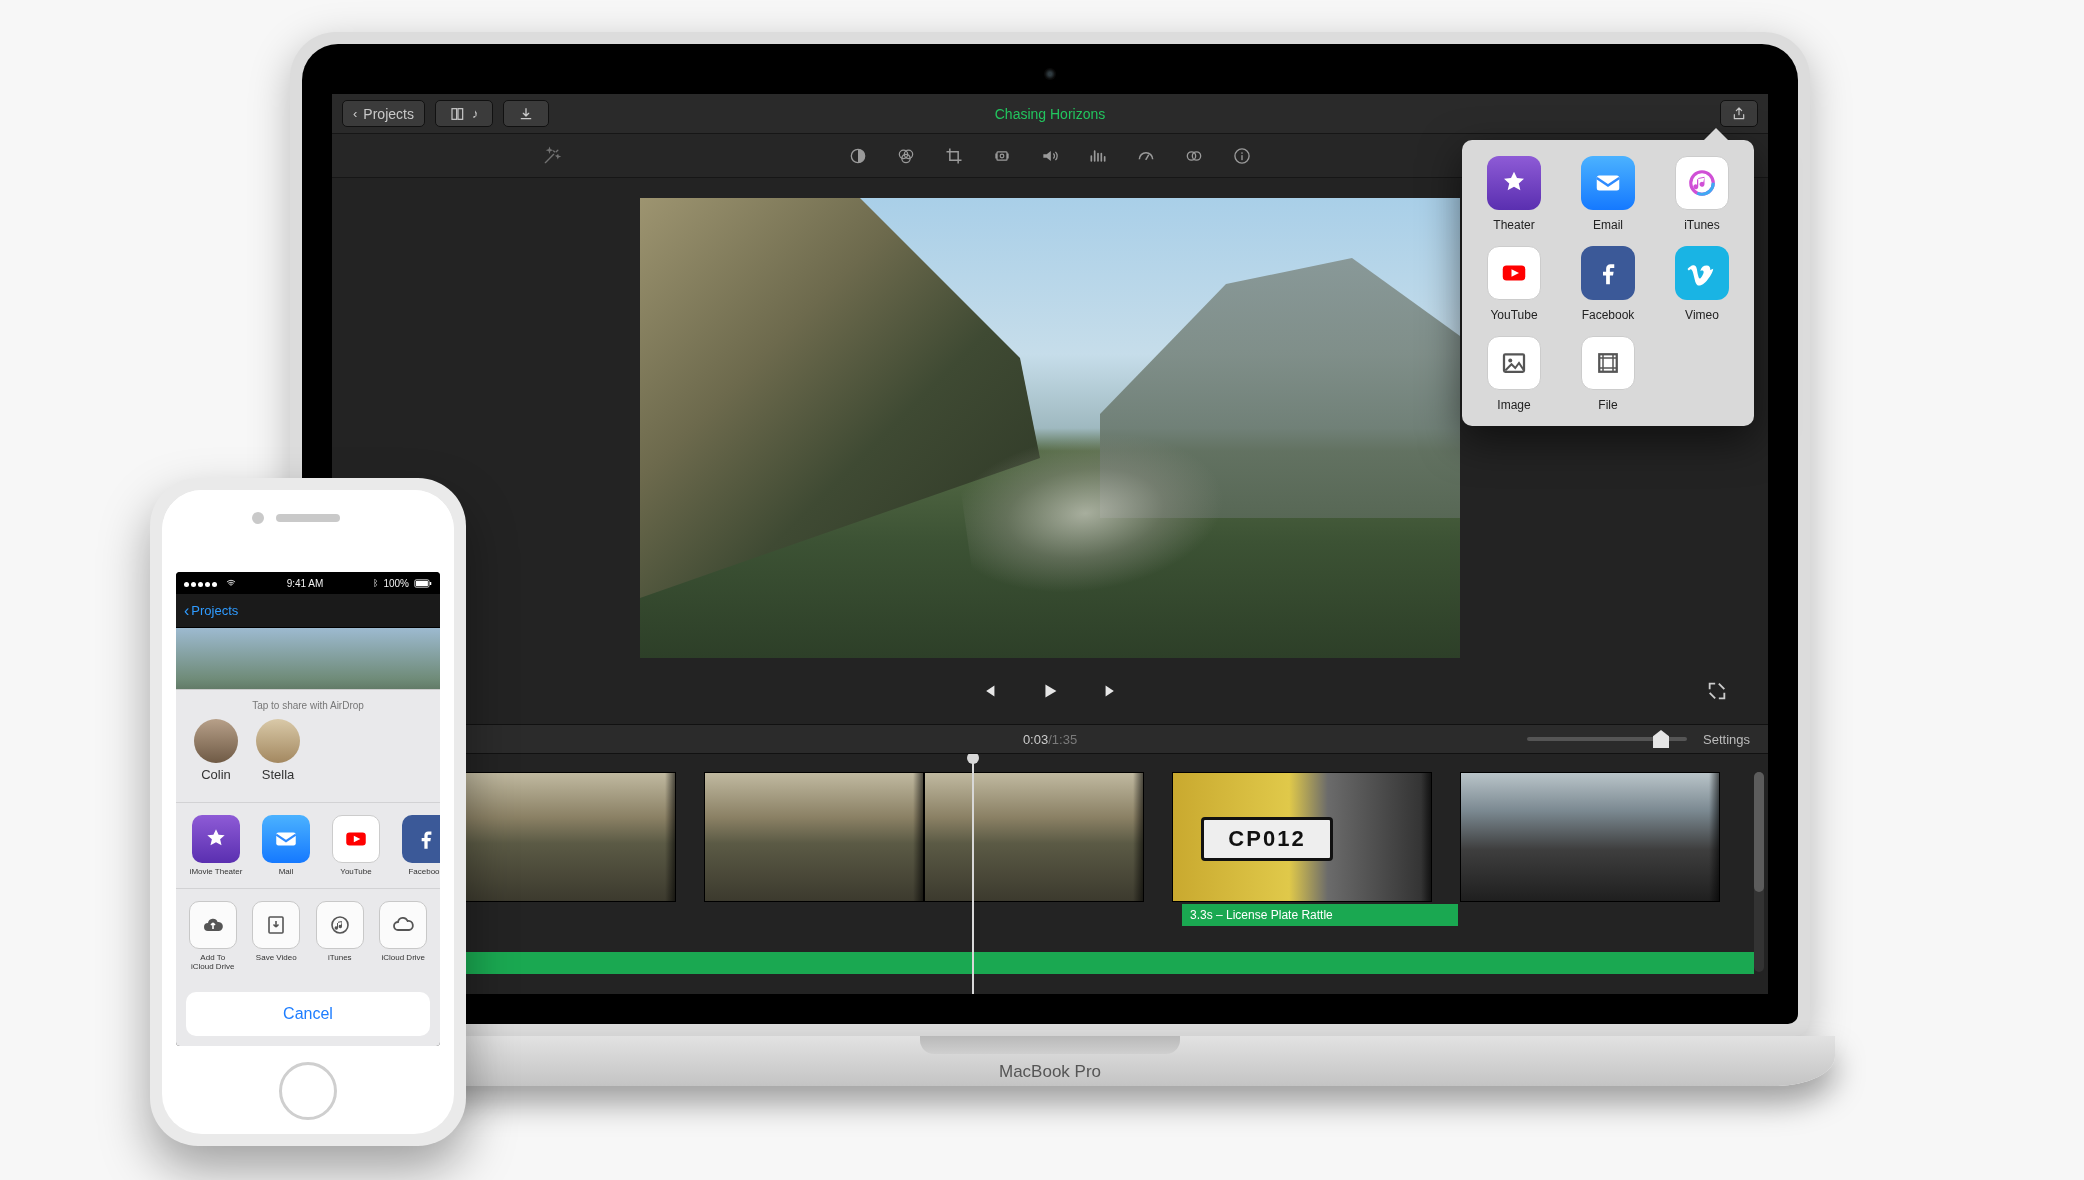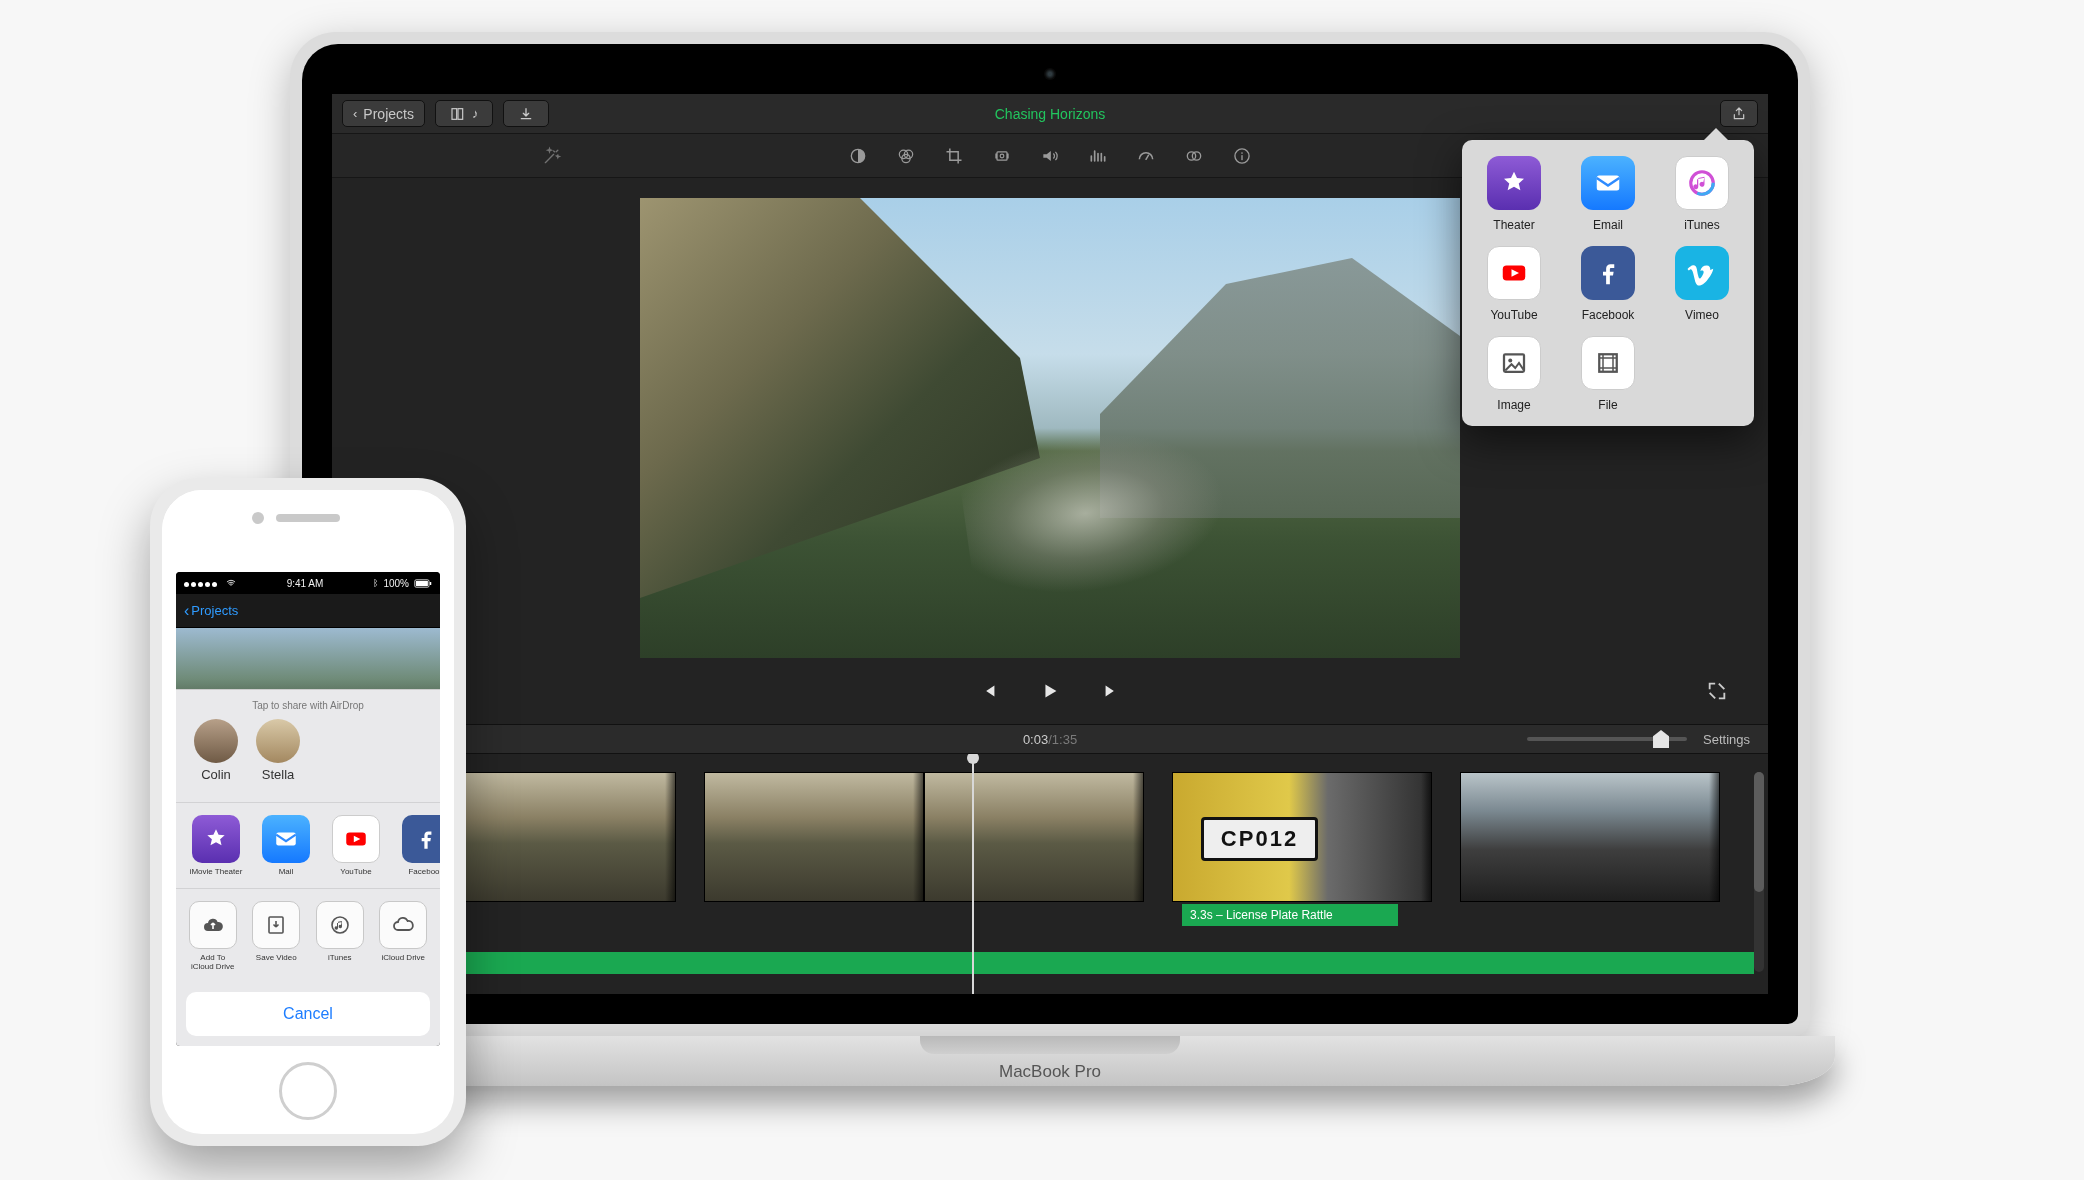--- a/index.html
+++ b/index.html
@@ -352,31 +352,31 @@
                 <div class="clip-thumb thumb-village"></div>
 
               </div>
               <div class="clip" style="width:220px">
                 <div class="clip-thumb thumb-village"></div>
 
               </div>
               <div class="gap"></div>
               <div class="clip" style="width:260px">
                 <div class="clip-thumb thumb-plate">
-                  <div style="position:absolute;left:28px;top:44px;width:117px;height:44px;background:#eee;border:3px solid #111;border-radius:4px;display:flex;align-items:center;justify-content:center;font-weight:700;font-size:22px;color:#111;letter-spacing:2px;">CP012</div>
+                  <div style="position:absolute;left:28px;top:44px;width:132px;height:44px;background:#eee;border:3px solid #111;border-radius:4px;display:flex;align-items:center;justify-content:center;font-weight:700;font-size:22px;color:#111;letter-spacing:2px;">CP012</div>
                 </div>
 
               </div>
               <div class="gap"></div>
               <div class="clip" style="width:260px">
                 <div class="clip-thumb thumb-bike"></div>
 
               </div>
             </div>
-            <div class="clip-label" style="left:850px;width:216px">
+            <div class="clip-label" style="left:850px;width:276px">
               <span>3.3s – License Plate Rattle</span>
             </div>
             <div class="audio-track"></div>
             <div class="playhead"></div>
             <div class="scrollbar">
               <div class="scrollthumb"></div>
             </div>
           </div>
         </div>
 

